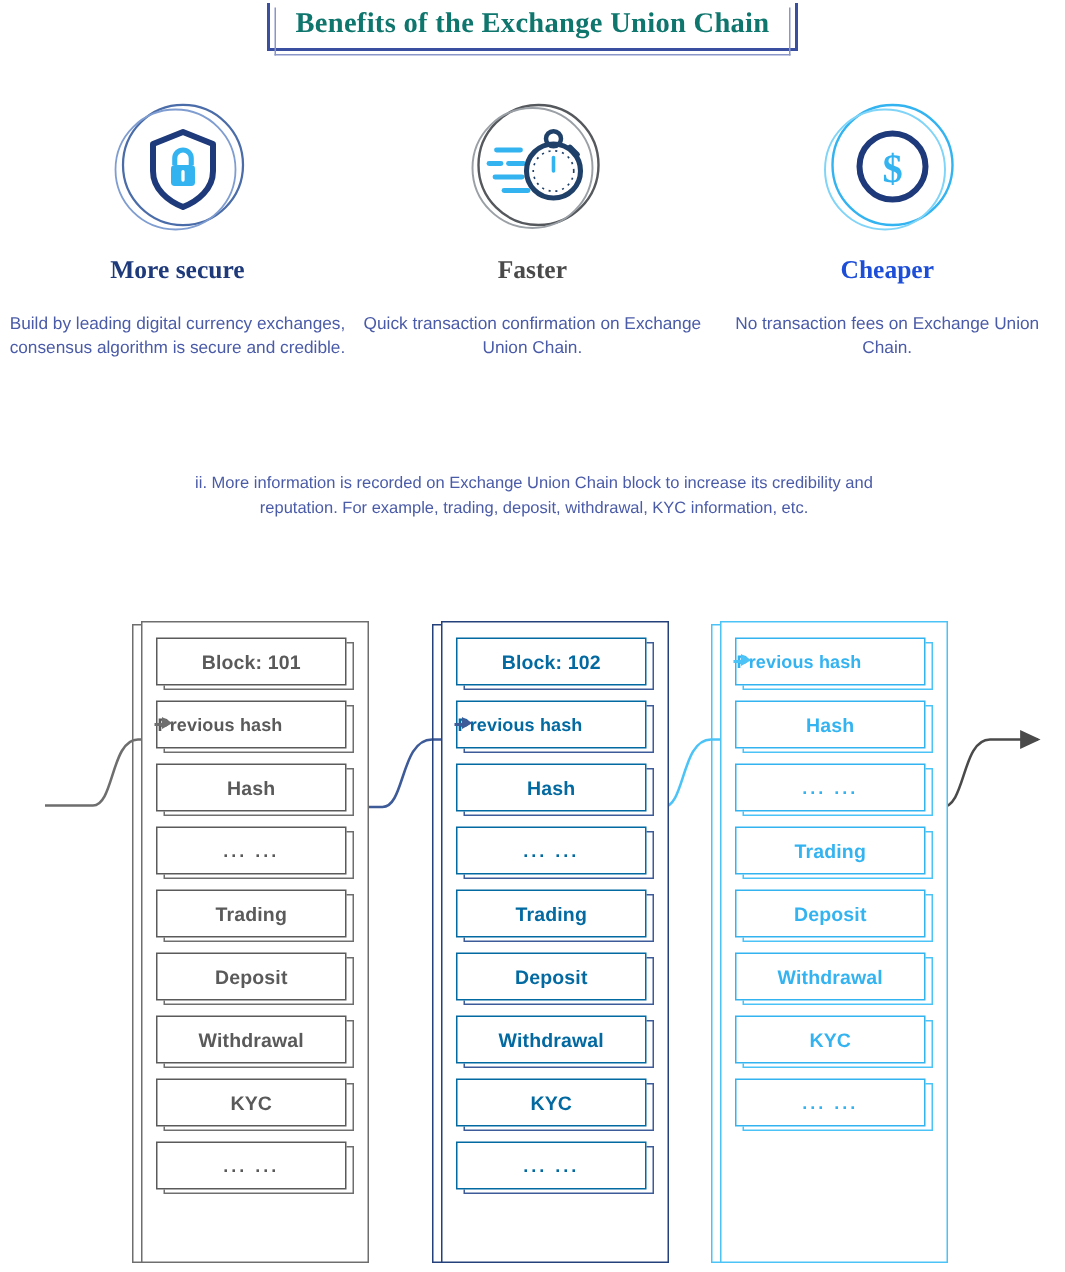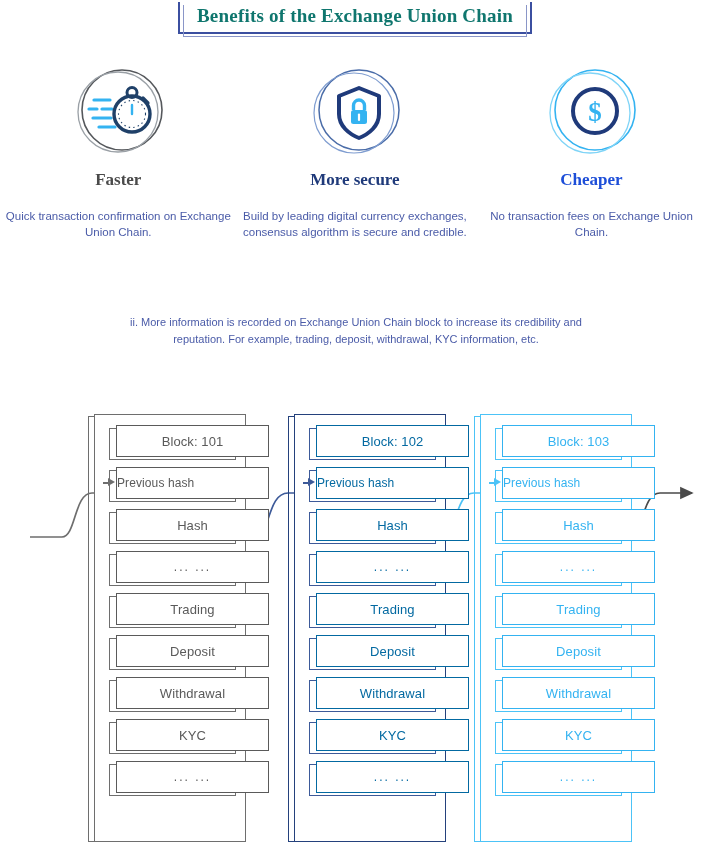--- a/index.html
+++ b/index.html
@@ -169,31 +169,31 @@
   .row .cell-ghost {
     position: absolute;
     left: 5px; top: 3px;
     width: 127px;
     height: 32px;
     border: 1.6px solid currentColor;
     box-sizing: border-box;
   }
   .row .cell-main {
     position: absolute;
-    left: 12px; top: 0;
-    width: 153px;
+    left: 0; top: 0;
+    width: 127px;
     height: 32px;
     border: 1.6px solid currentColor;
     box-sizing: border-box;
     background: #fff;
     display: flex;
     align-items: center;
     justify-content: center;
     font-size: 13px;
-    font-weight: 400;
+    font-weight: 700;
     letter-spacing: 0.1px;
   }
   .row.dots .cell-main { font-size: 12px; letter-spacing: 2px; }
   .row.prev .cell-main {
     justify-content: flex-start;
     font-size: 12px;
   }
   .row.prev .arrowhead {
     position: absolute;
     left: 4px;
@@ -225,20 +225,35 @@
 </style>
 </head>
 <body>
 
 <div class="title-wrap">
   <div class="title-box"></div>
   <div class="title-text">Benefits of the Exchange Union Chain</div>
 </div>
 
 <div class="features">
+
+  <div class="feature f2">
+    <div class="feature-icon">
+      <svg viewBox="0 0 96 96" width="96" height="96">
+        <circle cx="52" cy="48" r="40" fill="none" stroke="#4a6ca8" stroke-width="1.5"></circle>
+        <circle cx="47" cy="51" r="40" fill="none" stroke="#7f9dd0" stroke-width="1.2"></circle>
+        <path d="M52 26 L72 34 L72 52 C72 64 62 72 52 76 C42 72 32 64 32 52 L32 34 Z" fill="none" stroke="#1f3a7a" stroke-width="4" stroke-linejoin="round"></path>
+        <rect x="44" y="48" width="16" height="14" rx="2.5" fill="#34b3f1"></rect>
+        <path d="M46.5 48 L46.5 43.5 A5.5 5.5 0 0 1 57.5 43.5 L57.5 48" fill="none" stroke="#34b3f1" stroke-width="3.4"></path>
+        <line x1="52" y1="52.5" x2="52" y2="58" stroke="#ffffff" stroke-width="2.2" stroke-linecap="round"></line>
+      </svg>
+    </div>
+    <div class="feature-title">More secure</div>
+    <div class="feature-desc">Build by leading digital currency exchanges, consensus algorithm is secure and credible.</div>
+  </div>
 
   <div class="feature f1">
     <div class="feature-icon">
       <svg viewBox="0 0 96 96" width="96" height="96">
         <circle cx="52" cy="48" r="40" fill="none" stroke="#55585c" stroke-width="1.6"></circle>
         <circle cx="48" cy="50" r="40" fill="none" stroke="#9aa0a6" stroke-width="1.3"></circle>
         <g stroke="#34b3f1" stroke-width="3.2" stroke-linecap="round">
           <line x1="24" y1="38" x2="40" y2="38"></line>
           <line x1="19" y1="47" x2="27" y2="47"></line>
           <line x1="32" y1="47" x2="42" y2="47"></line>
@@ -250,35 +265,20 @@
         <line x1="62" y1="52" x2="62" y2="43" stroke="#34b3f1" stroke-width="2.4" stroke-linecap="round"></line>
         <circle cx="62" cy="30.5" r="5" fill="none" stroke="#1f4068" stroke-width="3"></circle>
         <line x1="62" y1="35" x2="62" y2="34" stroke="#1f4068" stroke-width="3"></line>
         <line x1="73" y1="36" x2="78" y2="41" stroke="#1f4068" stroke-width="3.2" stroke-linecap="round"></line>
       </svg>
     </div>
     <div class="feature-title">Faster</div>
     <div class="feature-desc">Quick transaction confirmation on Exchange Union Chain.</div>
   </div>
 
-  <div class="feature f2">
-    <div class="feature-icon">
-      <svg viewBox="0 0 96 96" width="96" height="96">
-        <circle cx="52" cy="48" r="40" fill="none" stroke="#4a6ca8" stroke-width="1.5"></circle>
-        <circle cx="47" cy="51" r="40" fill="none" stroke="#7f9dd0" stroke-width="1.2"></circle>
-        <path d="M52 26 L72 34 L72 52 C72 64 62 72 52 76 C42 72 32 64 32 52 L32 34 Z" fill="none" stroke="#1f3a7a" stroke-width="4" stroke-linejoin="round"></path>
-        <rect x="44" y="48" width="16" height="14" rx="2.5" fill="#34b3f1"></rect>
-        <path d="M46.5 48 L46.5 43.5 A5.5 5.5 0 0 1 57.5 43.5 L57.5 48" fill="none" stroke="#34b3f1" stroke-width="3.4"></path>
-        <line x1="52" y1="52.5" x2="52" y2="58" stroke="#ffffff" stroke-width="2.2" stroke-linecap="round"></line>
-      </svg>
-    </div>
-    <div class="feature-title">More secure</div>
-    <div class="feature-desc">Build by leading digital currency exchanges, consensus algorithm is secure and credible.</div>
-  </div>
-
   <div class="feature f3">
     <div class="feature-icon">
       <svg viewBox="0 0 96 96" width="96" height="96">
         <circle cx="52" cy="48" r="40" fill="none" stroke="#34b3f1" stroke-width="1.6"></circle>
         <circle cx="47" cy="51" r="40" fill="none" stroke="#7fd4f7" stroke-width="1.3"></circle>
         <circle cx="52" cy="49" r="22" fill="none" stroke="#1f3a7a" stroke-width="4"></circle>
         <text x="52" y="59" text-anchor="middle" font-family="Liberation Serif, serif" font-size="27" font-weight="700" fill="#34b3f1">$</text>
       </svg>
     </div>
     <div class="feature-title">Cheaper</div>
@@ -393,24 +393,20 @@
         <div class="cell-ghost"></div>
         <div class="cell-main">... ...</div>
       </div>
     </div>
   </div>
 
   <div class="block" id="block-103">
     <div class="frame-ghost"></div>
     <div class="frame-main"></div>
     <div class="rows">
-      <div class="row">
-        <div class="cell-ghost"></div>
-        <div class="cell-main">Block: 103</div>
-      </div>
       <div class="row prev">
         <div class="cell-ghost"></div>
         <div class="arrowstem"></div>
         <div class="arrowhead"></div>
         <div class="cell-main">Previous hash</div>
       </div>
       <div class="row">
         <div class="cell-ghost"></div>
         <div class="cell-main">Hash</div>
       </div>

